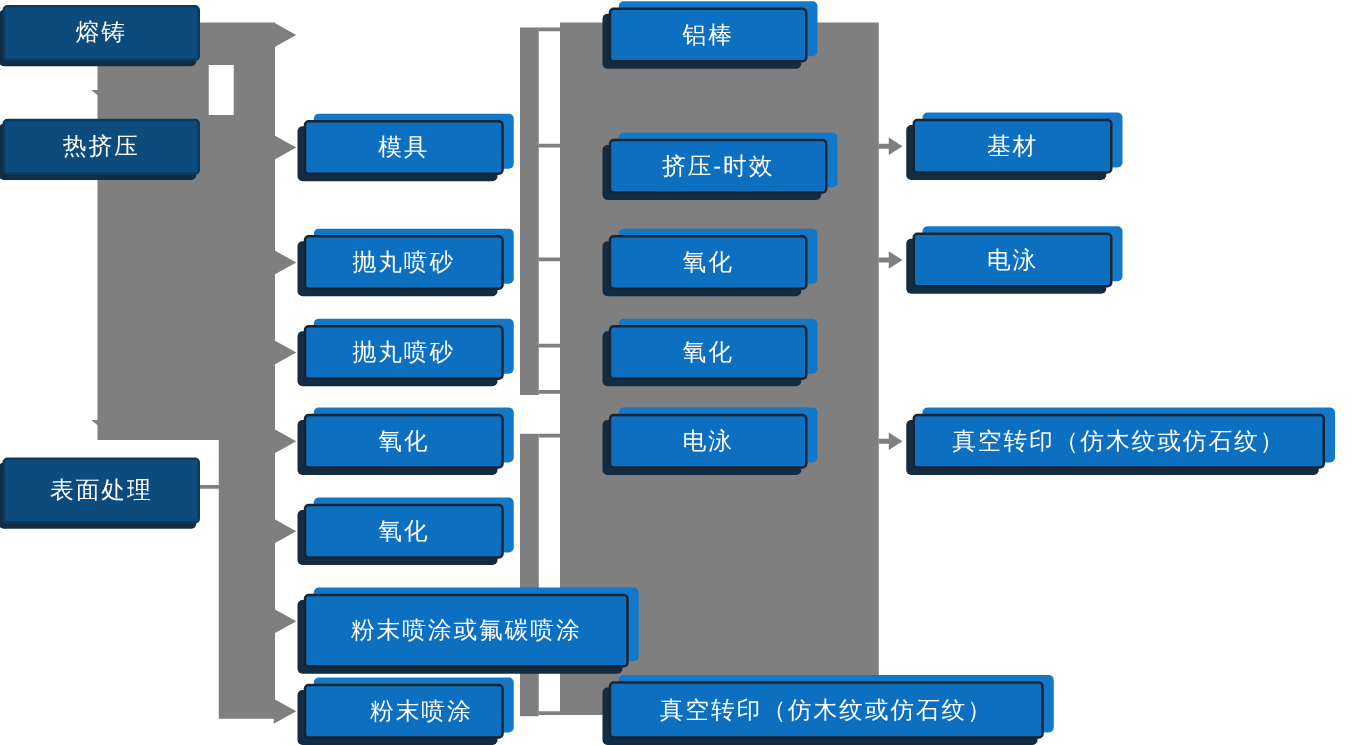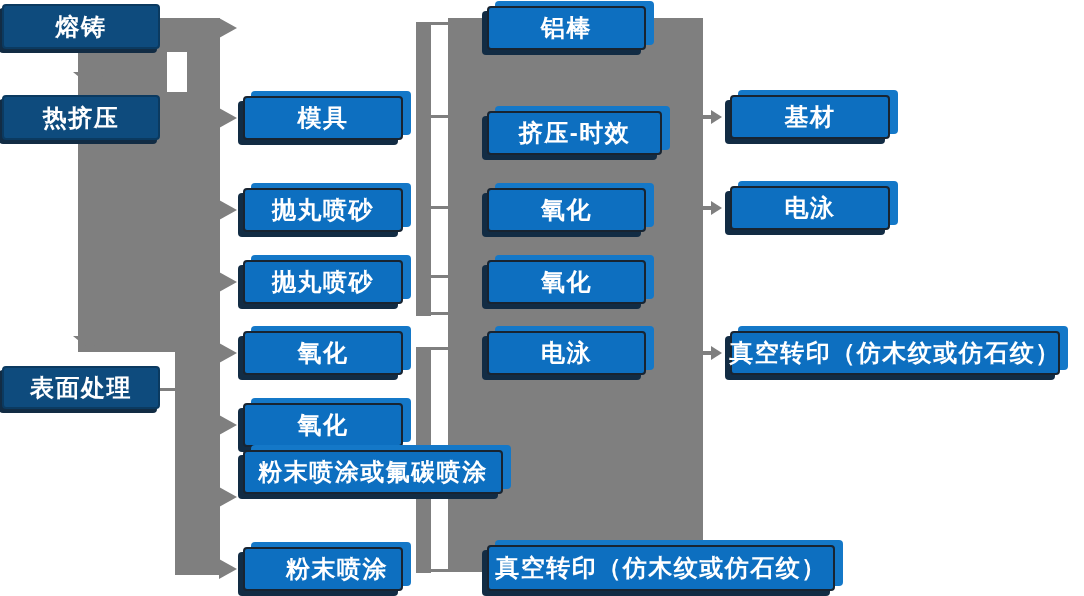--- a/index.html
+++ b/index.html
@@ -17,21 +17,21 @@
                    border-left:18px solid var(--connector-gray,#7f7f7f); }
   .tri.right-small { border-top:7px solid transparent; border-bottom:7px solid transparent;
                      border-left:11px solid var(--connector-gray,#7f7f7f); }
   .tri.down { border-left:17px solid transparent; border-right:17px solid transparent;
               border-top:14px solid var(--connector-gray,#7f7f7f); }
   
   .node {
     position:absolute; z-index:2; box-sizing:border-box;
     display:flex; align-items:center; justify-content:center;
     border-radius:4px; color:var(--text,#ffffff);
-    font-size:24px; font-weight:700; letter-spacing:1.5px;
+    font-size:19px; font-weight:400; letter-spacing:1.5px;
     line-height:1; white-space:nowrap;
   }
   .node.light {
     background:var(--light-box,#0d6fc0);
     border:2px solid var(--box-border,#182431);
     box-shadow: 8px -5px 0 0 var(--shadow-light,#1478c8),
                -5px 5px 0 0 var(--shadow-dark,#122c44);
   }
   .node.dark {
     background:var(--dark-box,#0e4b7d);
@@ -75,28 +75,28 @@
 
   <div class="gray" style="left:703px; top:115px; width:10px; height:4px;"></div>
   <div class="tri right-small" style="left:711px; top:110px;"></div>
   <div class="gray" style="left:703px; top:206px; width:10px; height:4px;"></div>
   <div class="tri right-small" style="left:711px; top:201px;"></div>
   <div class="gray" style="left:703px; top:351px; width:10px; height:4px;"></div>
   <div class="tri right-small" style="left:711px; top:346px;"></div>
 
   <div class="node dark" style="left:2px; top:4px; width:158px; height:45px;">熔铸</div>
   <div class="node dark" style="left:2px; top:95px; width:158px; height:45px;">热挤压</div>
-  <div class="node dark" style="left:2px; top:366px; width:158px; height:43px;">表面处理</div>
+  <div class="node dark" style="left:2px; top:366px; width:158px; height:53px;">表面处理</div>
 
   <div class="node light" style="left:243px; top:96px; width:160px; height:44px;">模具</div>
   <div class="node light" style="left:243px; top:188px; width:160px; height:44px;">抛丸喷砂</div>
   <div class="node light" style="left:243px; top:260px; width:160px; height:44px;">抛丸喷砂</div>
   <div class="node light" style="left:243px; top:331px; width:160px; height:44px;">氧化</div>
   <div class="node light" style="left:243px; top:403px; width:160px; height:44px;">氧化</div>
-  <div class="node light" style="left:243px; top:450px; width:260px; height:44px;">粉末喷涂或氟碳喷涂</div>
+  <div class="node light" style="left:243px; top:475px; width:260px; height:59px;">粉末喷涂或氟碳喷涂</div>
   <div class="node light" style="left:243px; top:547px; width:160px; height:44px;padding-left:28px;">粉末喷涂</div>
 
   <div class="node light" style="left:487px; top:6px; width:159px; height:44px;">铝棒</div>
   <div class="node light" style="left:487px; top:111px; width:175px; height:44px;">挤压-时效</div>
   <div class="node light" style="left:487px; top:188px; width:159px; height:44px;">氧化</div>
   <div class="node light" style="left:487px; top:260px; width:159px; height:44px;">氧化</div>
   <div class="node light" style="left:487px; top:331px; width:159px; height:44px;">电泳</div>
   <div class="node light" style="left:487px; top:545px; width:348px; height:46px;">真空转印（仿木纹或仿石纹）</div>
 
   <div class="node light" style="left:730px; top:95px; width:160px; height:44px;">基材</div>

